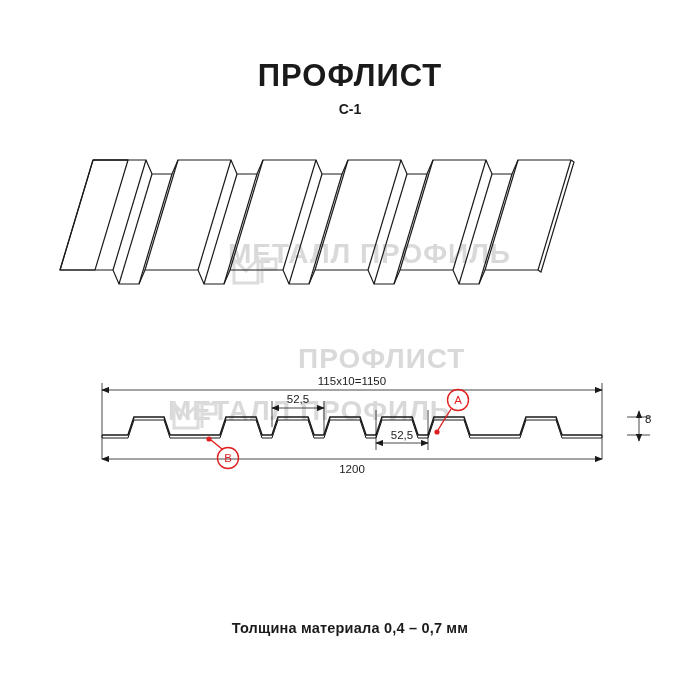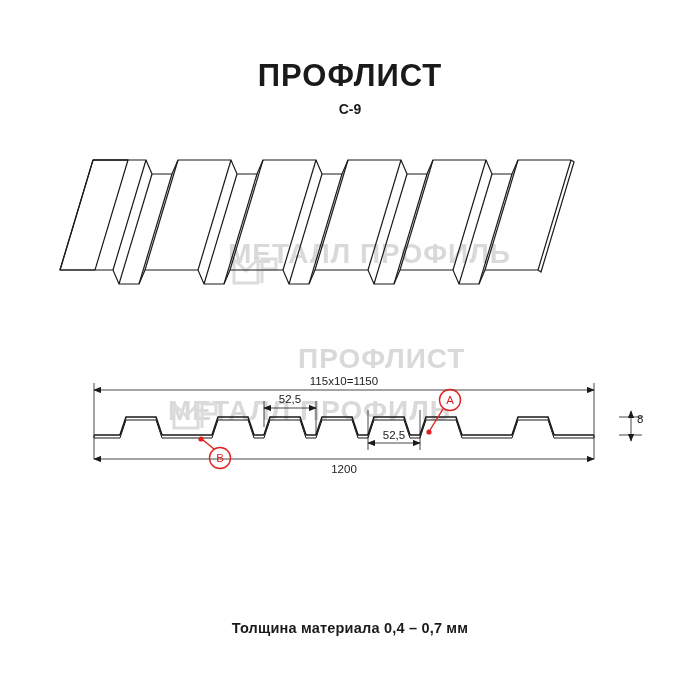--- a/index.html
+++ b/index.html
@@ -54,21 +54,21 @@
   .iso-wrap {
     position: absolute;
     top: 140px;
     left: 60px;
     width: 580px;
     height: 160px;
   }
   .section-wrap {
     position: absolute;
     top: 355px;
-    left: 68px;
+    left: 76px;
     width: 580px;
     height: 135px;
   }
   .wm {
     position: absolute;
     font-family: "Liberation Sans", sans-serif;
     font-weight: bold;
     color: #d9d9d9;
     white-space: nowrap;
     pointer-events: none;
@@ -104,21 +104,21 @@
   }
   .dim-text { font-size: 11.5px; }
   .callout-letter { font-size: 11.5px; fill: #e02020; font-weight: normal; }
 </style>
 </head>
 <body>
 
 <div class="page">
 
   <div class="title">ПРОФЛИСТ</div>
-  <div class="subtitle">С-9</div>
+  <div class="subtitle">С-1</div>
 
   <div class="wm wm1">МЕТАЛЛ ПРОФИЛЬ</div>
   <div class="wm wm2">ПРОФЛИСТ</div>
   <div class="wm wm3">МЕТАЛЛ ПРОФИЛЬ</div>
 
   <svg class="wm-logo" style="top:253px; left:232px;" width="46" height="34" viewBox="0 0 46 34">
     <path d="M2 30 L2 6 L14 18 L26 6 L26 30 Z" fill="none" stroke="#dcdcdc" stroke-width="3"></path>
     <path d="M30 30 L30 6 L44 6 L44 16 L30 16" fill="none" stroke="#dcdcdc" stroke-width="3"></path>
   </svg>
   <svg class="wm-logo" style="top:398px; left:172px;" width="46" height="34" viewBox="0 0 46 34">

